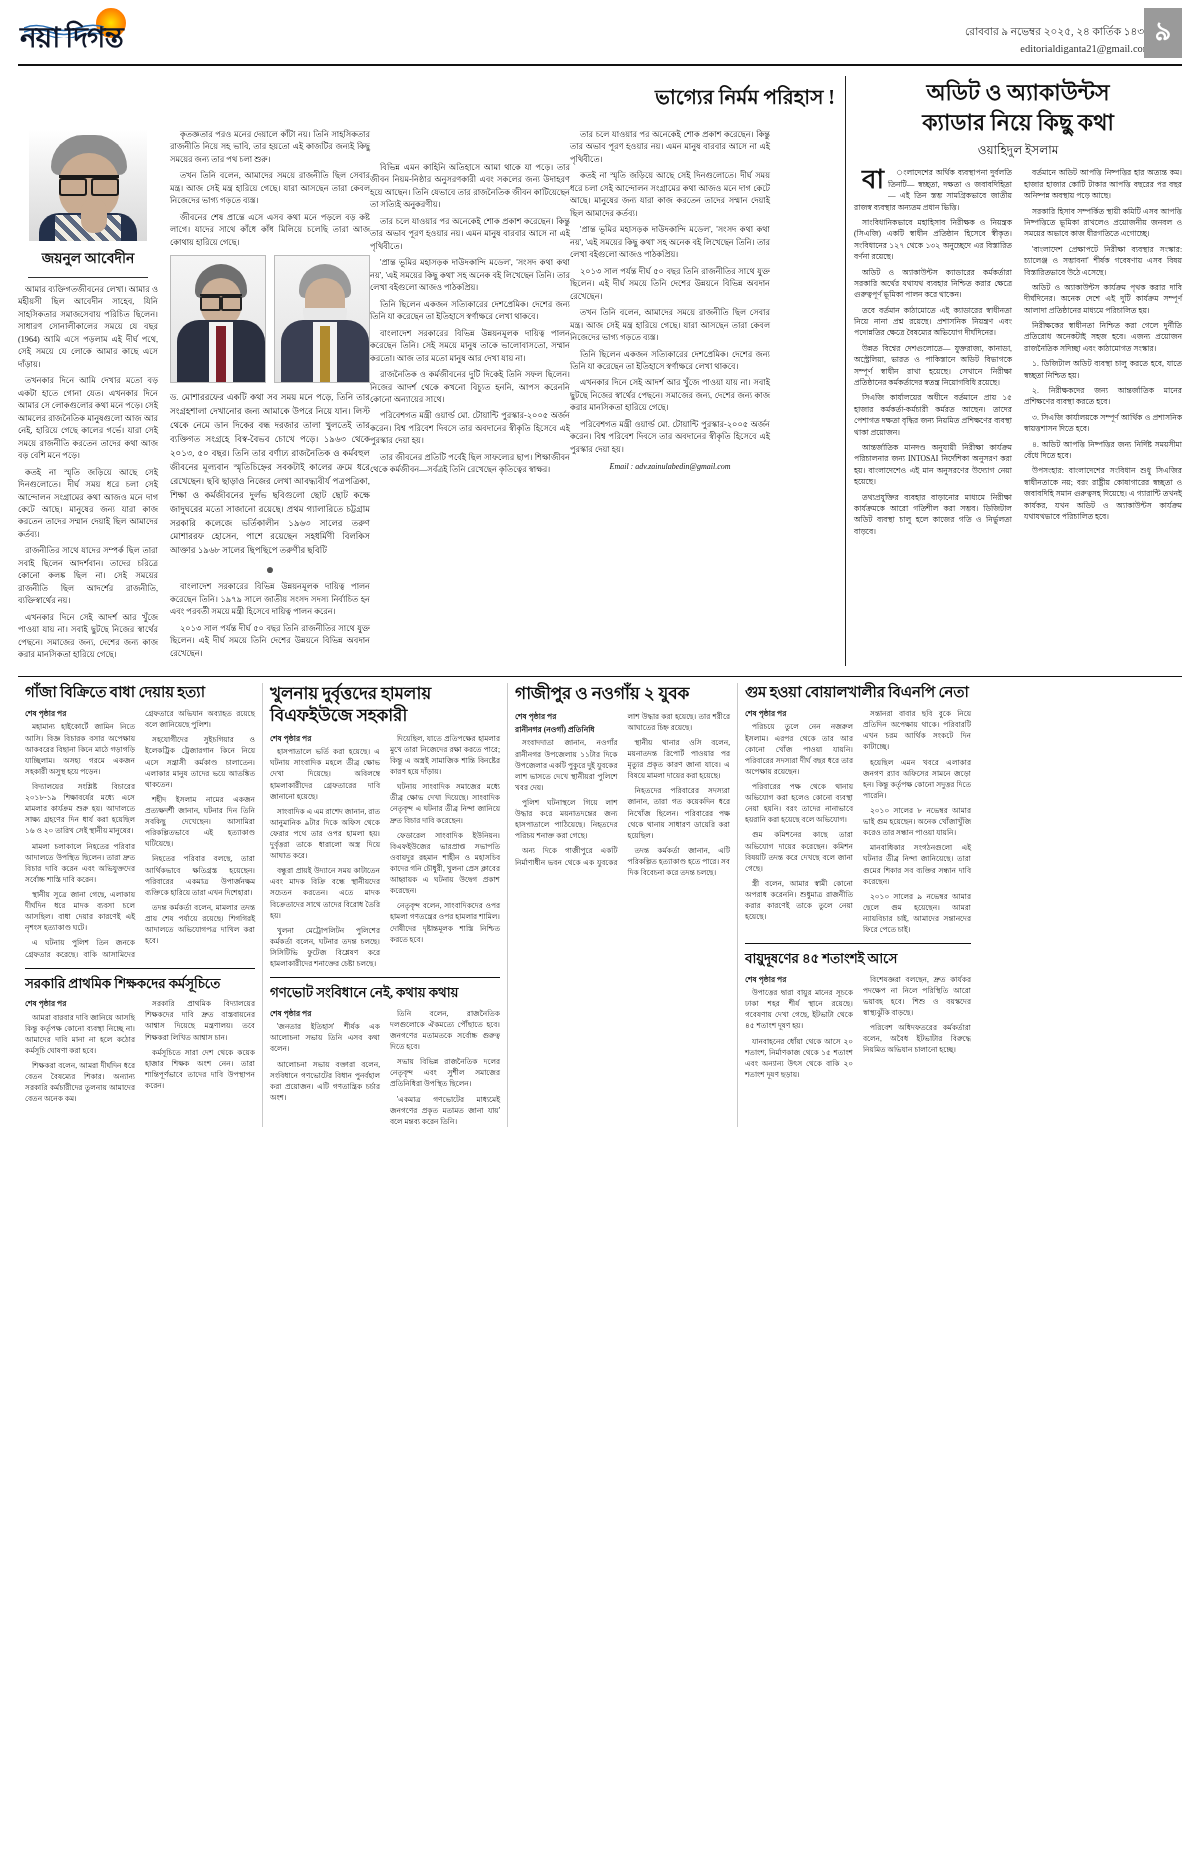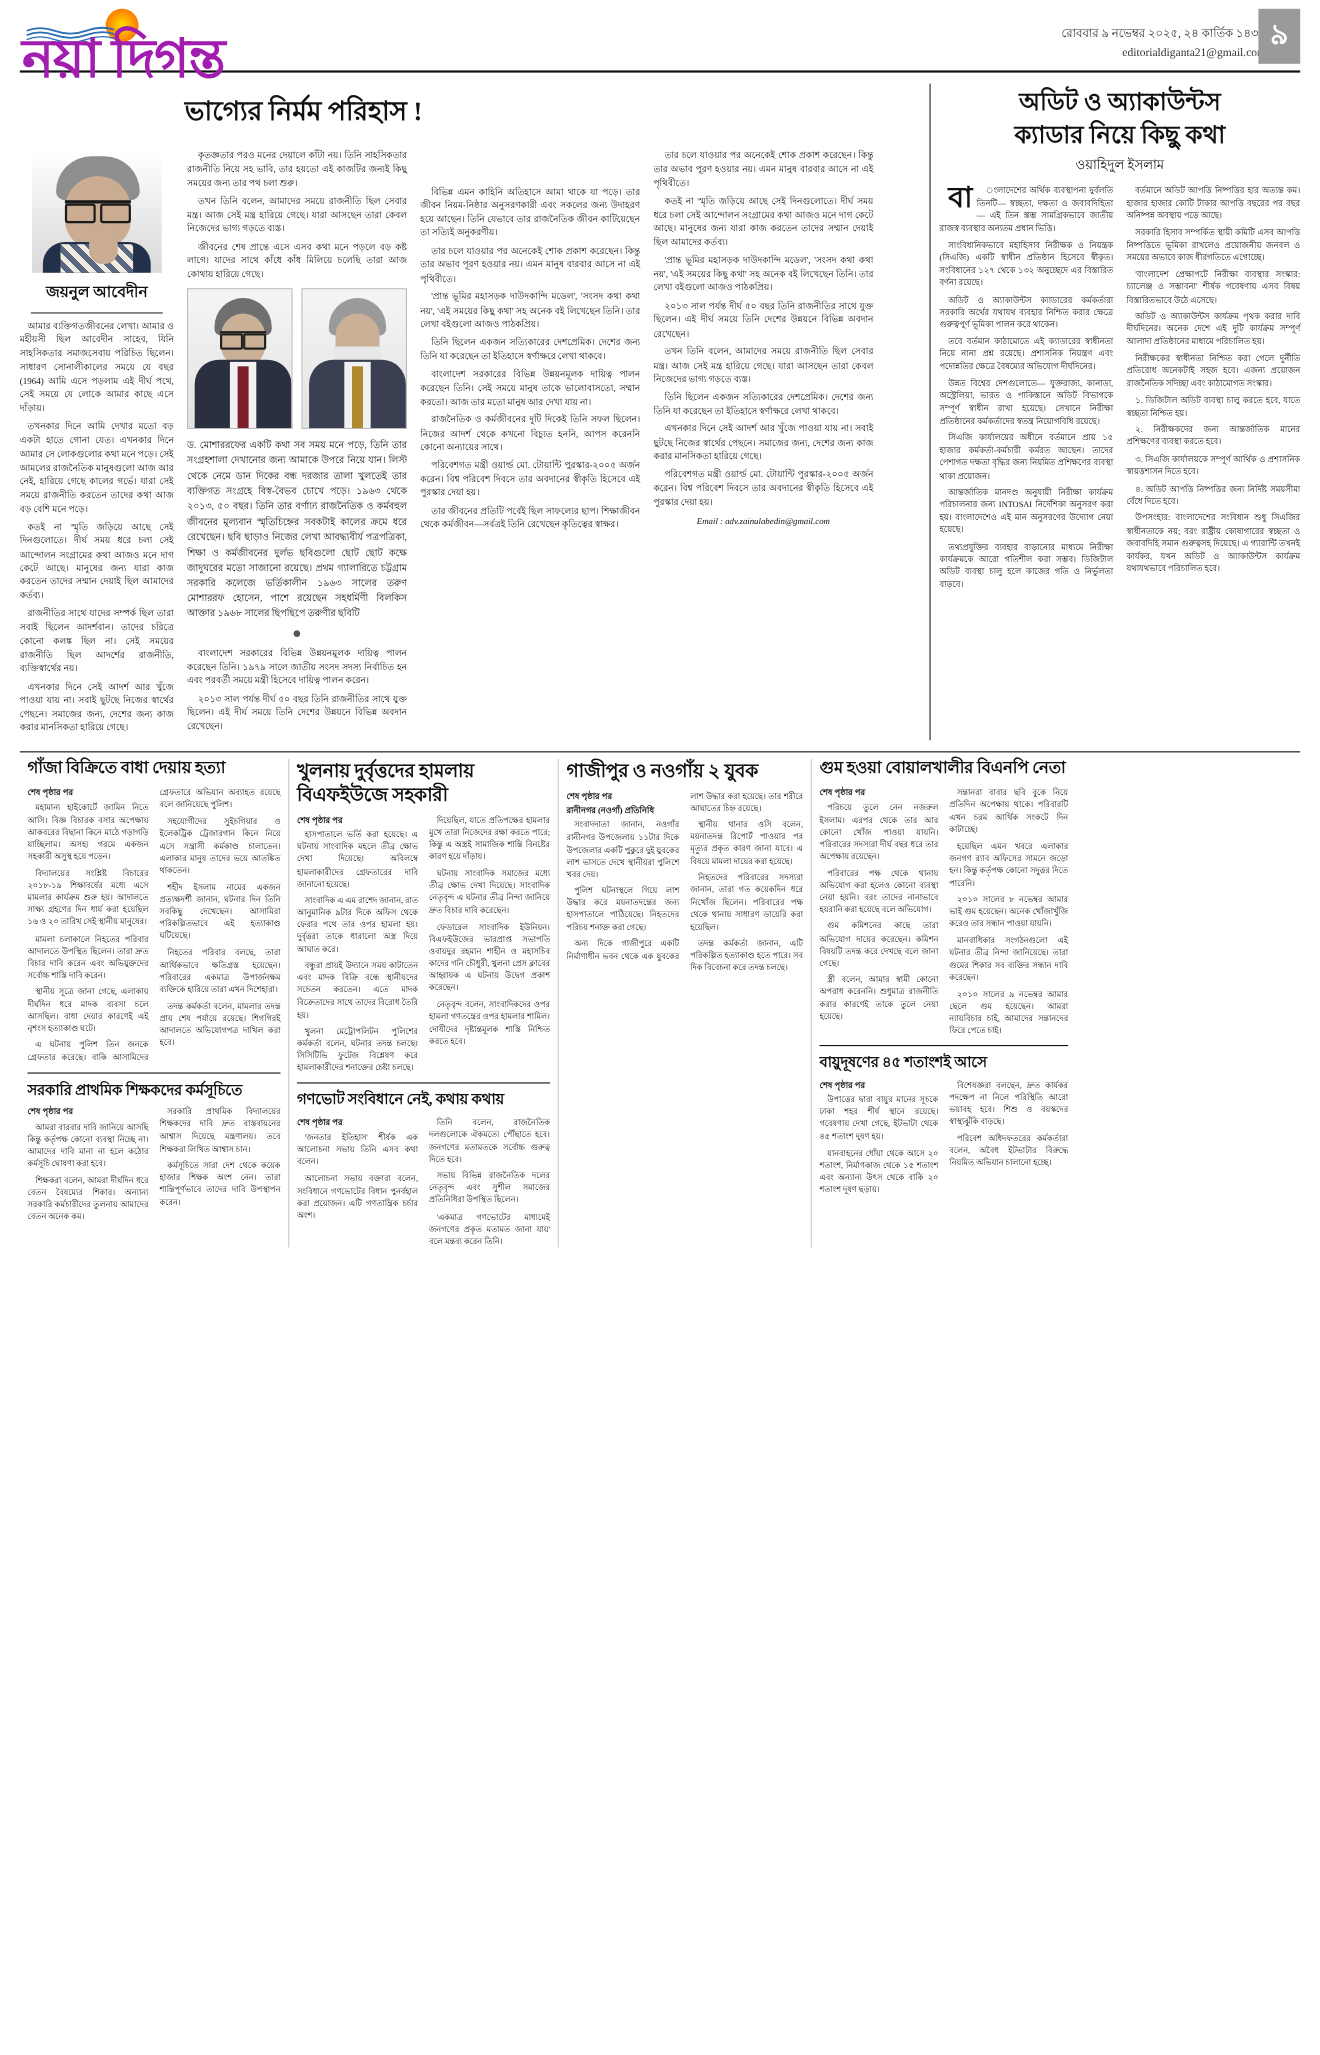--- a/index.html
+++ b/index.html
@@ -30,22 +30,22 @@
     position: absolute; left: 78px; top: 0px;
     width: 30px; height: 30px; border-radius: 50%;
     background: radial-gradient(circle at 50% 50%, #ffe000 0%, #ff9000 55%, #ff5500 100%);
   }
   .logo-wave {
     position: absolute; left: 6px; top: 14px; width: 80px; height: 16px;
   }
   .logo-text {
     position: absolute; left: 2px; top: 8px;
     font-family: "Liberation Serif", serif;
-    font-size: 49px; font-weight: 700; letter-spacing: -1px;
-    color: #a21caf; white-space: nowrap;
+    font-size: 28px; font-weight: 700; letter-spacing: -1px;
+    color: #0f172a; white-space: nowrap;
   }
   .masthead-right {
     text-align: right; padding-top: 16px; padding-right: 31px;
     font-size: 10.5px; line-height: 1.6; color: #333;
   }
   .masthead-right .email { font-family: "Liberation Serif", serif; }
   .page-no-box {
     position: absolute; right: 6px; top: 8px;
     width: 38px; height: 50px;
     background: #9a9a9a;
@@ -54,22 +54,22 @@
   }
   .rule-thick { border-top: 2px solid #111; margin: 2px 6px 0 6px; }
 
   
   .top-section { display: flex; padding: 6px 6px 0 6px; }
   .top-left { width: 832px; padding-right: 10px; }
   .divider-v { width: 1px; background: #222; margin: 4px 8px 0 0; align-self: stretch; }
   .top-right { width: 330px; }
 
   .main-headline {
-    text-align: left;
-    font-size: 24px; font-weight: 700;
+    text-align: right;
+    font-size: 20px; font-weight: 700;
     letter-spacing: 0px;
     margin: 10px 0 14px 0;
     padding-left: 150px;
   }
   .byline-col {
     width: 152px; float: left; padding-right: 12px;
   }
   .author-photo {
     width: 118px; height: 112px; margin: 0 auto;
     background: linear-gradient(180deg,#ffffff 0%,#efefef 40%,#d9d9d9 100%);
@@ -190,21 +190,21 @@
           <div class="author-rule"></div>
           <div class="b-one">
             <p class="body-para">আমার ব্যক্তিগতজীবনের লেখা। আমার ও মহীয়সী ছিল আবেদীন সাহেব, যিনি সাহসিকতার সমাজসেবায় পরিচিত ছিলেন। সাধারণ সোনালীকালের সময়ে যে বছর (1964) আমি এসে পড়লাম এই দীর্ঘ পথে, সেই সময়ে যে লোকে আমার কাছে এসে দাঁড়ায়।</p>
             <p class="body-para">তখনকার দিনে আমি দেখার মতো বড় একটা হাতে গোনা যেত। এখনকার দিনে আমার সে লোকগুলোর কথা মনে পড়ে। সেই আমলের রাজনৈতিক মানুষগুলো আজ আর নেই, হারিয়ে গেছে কালের গর্ভে। যারা সেই সময়ে রাজনীতি করতেন তাদের কথা আজ বড় বেশি মনে পড়ে।</p>
             <p class="body-para">কতই না স্মৃতি জড়িয়ে আছে সেই দিনগুলোতে। দীর্ঘ সময় ধরে চলা সেই আন্দোলন সংগ্রামের কথা আজও মনে দাগ কেটে আছে। মানুষের জন্য যারা কাজ করতেন তাদের সম্মান দেয়াই ছিল আমাদের কর্তব্য।</p>
             <p class="body-para">রাজনীতির সাথে যাদের সম্পর্ক ছিল তারা সবাই ছিলেন আদর্শবান। তাদের চরিত্রে কোনো কলঙ্ক ছিল না। সেই সময়ের রাজনীতি ছিল আদর্শের রাজনীতি, ব্যক্তিস্বার্থের নয়।</p>
             <p class="body-para">এখনকার দিনে সেই আদর্শ আর খুঁজে পাওয়া যায় না। সবাই ছুটছে নিজের স্বার্থের পেছনে। সমাজের জন্য, দেশের জন্য কাজ করার মানসিকতা হারিয়ে গেছে।</p>
           </div>
         </div>
 
-        <div style="flex:1; display:flex; gap:12px;">
+        <div style="flex:1; display:flex; ">
           <div style="width:200px;">
             <p class="body-para">কৃতজ্ঞতার পরও মনের দেয়ালে কাঁটা নয়। তিনি সাহসিকতার রাজনীতি নিয়ে সহ ভাবি, তার হয়তো এই কাজটির জন্যই কিছু সময়ের জন্য তার পথ চলা শুরু।</p>
             <p class="body-para">তখন তিনি বলেন, আমাদের সময়ে রাজনীতি ছিল সেবার মন্ত্র। আজ সেই মন্ত্র হারিয়ে গেছে। যারা আসছেন তারা কেবল নিজেদের ভাগ্য গড়তে ব্যস্ত।</p>
             <p class="body-para">জীবনের শেষ প্রান্তে এসে এসব কথা মনে পড়লে বড় কষ্ট লাগে। যাদের সাথে কাঁধে কাঁধ মিলিয়ে চলেছি তারা আজ কোথায় হারিয়ে গেছে।</p>
 
             <div class="photo-pair">
               <div class="portrait">
                 <div class="pt-hair"></div>
                   <div class="pt-face"></div>
                 <div class="pt-glass"></div>

